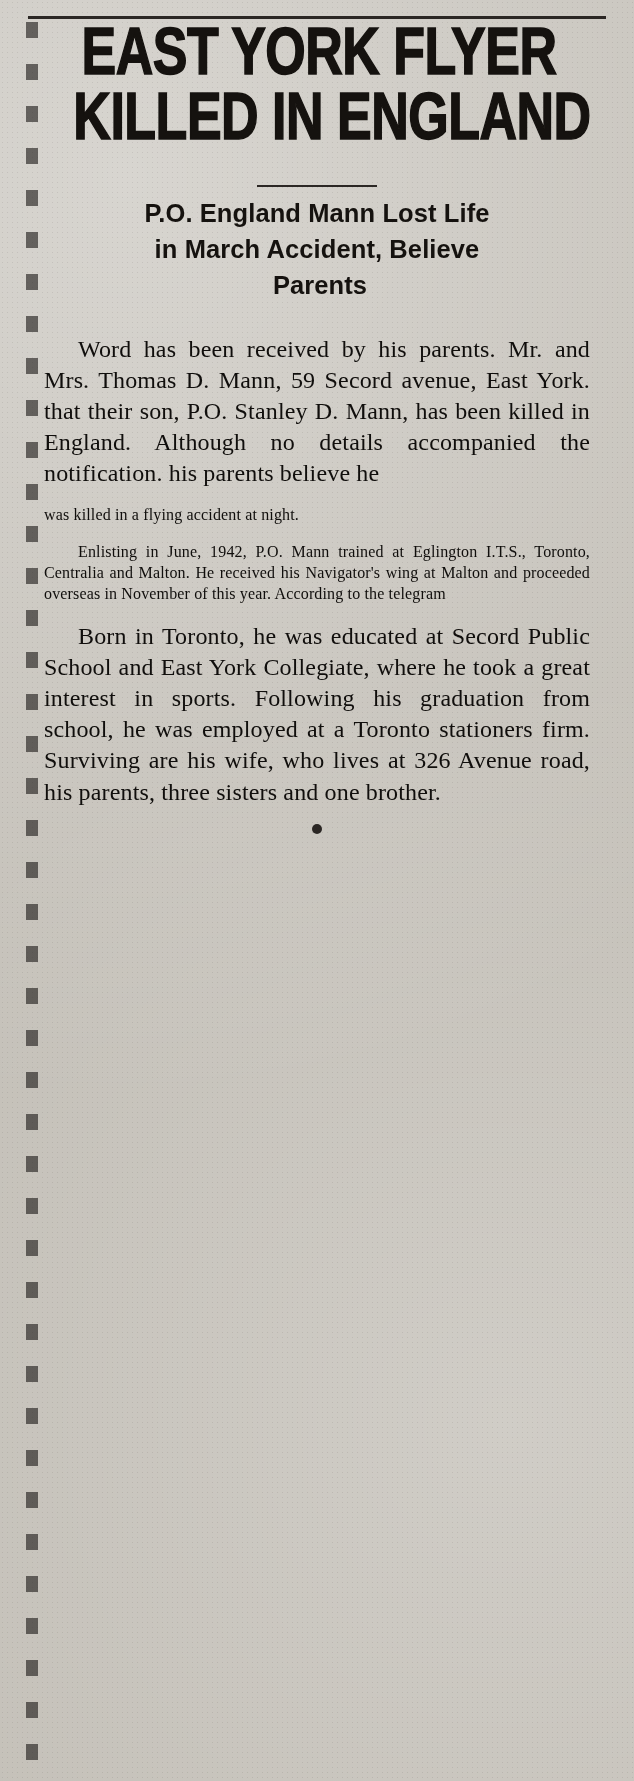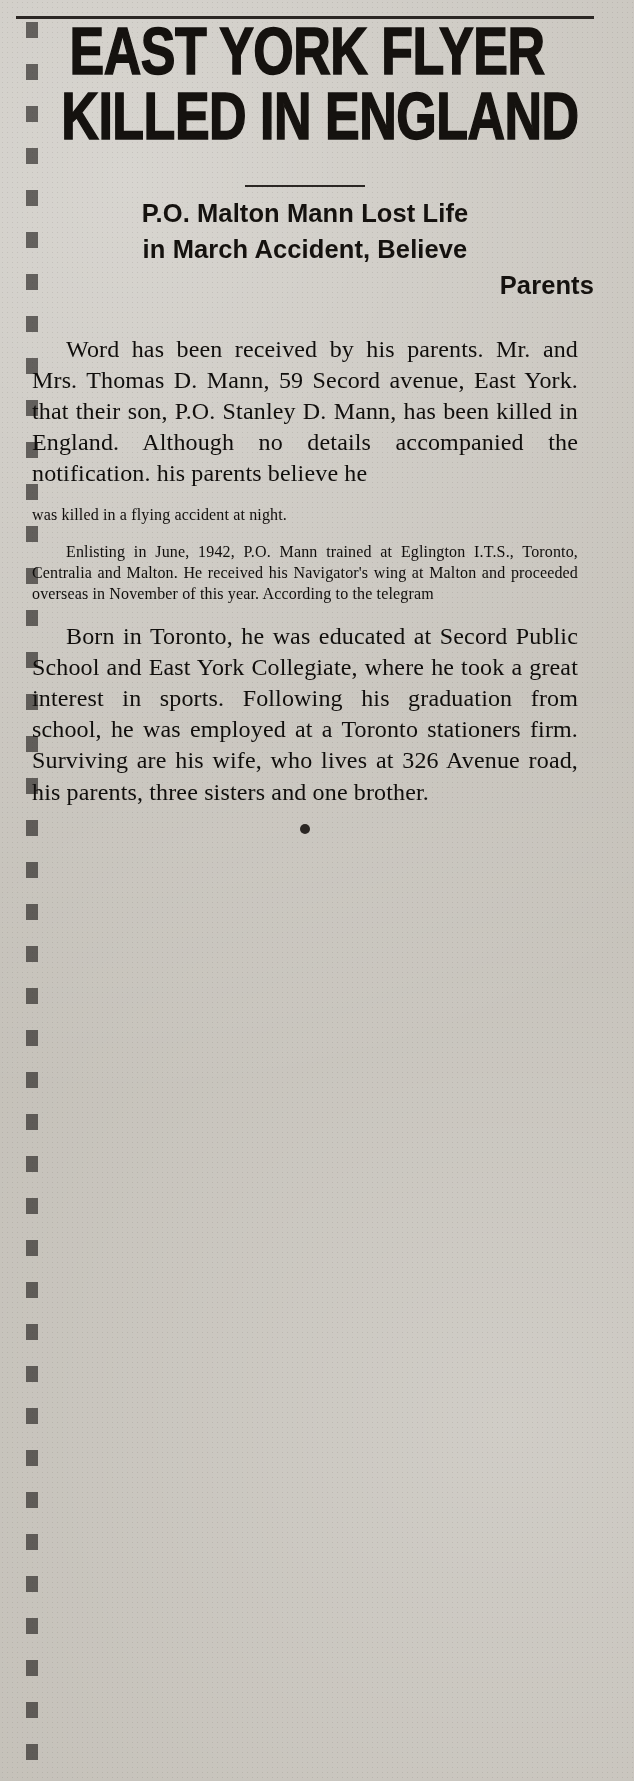--- a/index.html
+++ b/index.html
@@ -65,21 +65,21 @@
 
   .rule {
     border: 0;
     border-top: 2px solid #2b2724;
     margin: 0;
   }
   .rule.top { border-top-width: 3px; }
 
   .col {
     position: absolute;
-    left: 16px;
+    left: 28px;
     top: 16px;
     width: 578px;
   }
 
   .headline {
     color: #15120f;
     font-family: "Liberation Sans", sans-serif;
     font-weight: 700;
     font-size: 52px;
     line-height: 0.98;
@@ -104,21 +104,21 @@
   .subhead {
     color: #15120f;
     font-family: "Liberation Sans", sans-serif;
     font-weight: 700;
     font-size: 25.5px;
     line-height: 1.42;
     text-align: center;
     letter-spacing: 0.1px;
   }
   .subhead span { display: block; }
-  .subhead .s3 { text-align: right; padding-left: 6px; }
+  .subhead .s3 { text-align: center; padding-left: 6px; }
 
   .body {
     color: #100e0c;
     font-size: 24px;
     line-height: 1.30;
     text-align: justify;
     text-justify: inter-word;
     letter-spacing: 0.15px;
     font-family: "Liberation Serif", serif;
   }
@@ -231,21 +231,21 @@
 
     <div class="headline">
       <span class="l1">EAST YORK FLYER</span>
       <span class="l2">KILLED IN ENGLAND</span>
     </div>
     <div class="hl-spacer"></div>
 
     <div class="subhead-rule"></div>
 
     <div class="subhead">
-      <span class="s1">P.O. Malton Mann Lost Life</span>
+      <span class="s1">P.O. England Mann Lost Life</span>
       <span class="s2">in March Accident, Believe</span>
       <span class="s3">Parents</span>
     </div>
 
     <div style="height:14px"></div>
 
     <div class="body">
 
       <p class="indent">Word has been received by his parents. Mr. and Mrs. Thomas D. Mann, 59 Secord avenue, East York. that their son, P.O. Stanley D. Mann, has been killed in England. Although no details accompanied the notification. his parents believe he</p>
 

